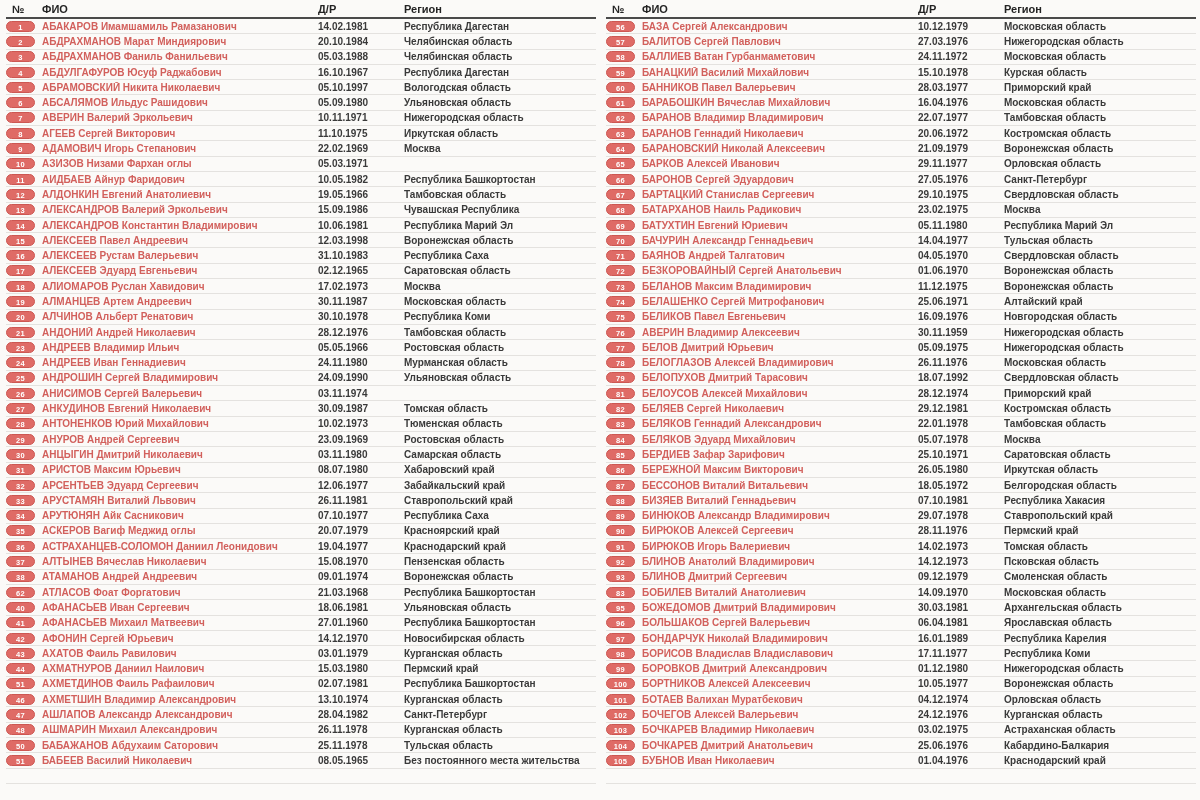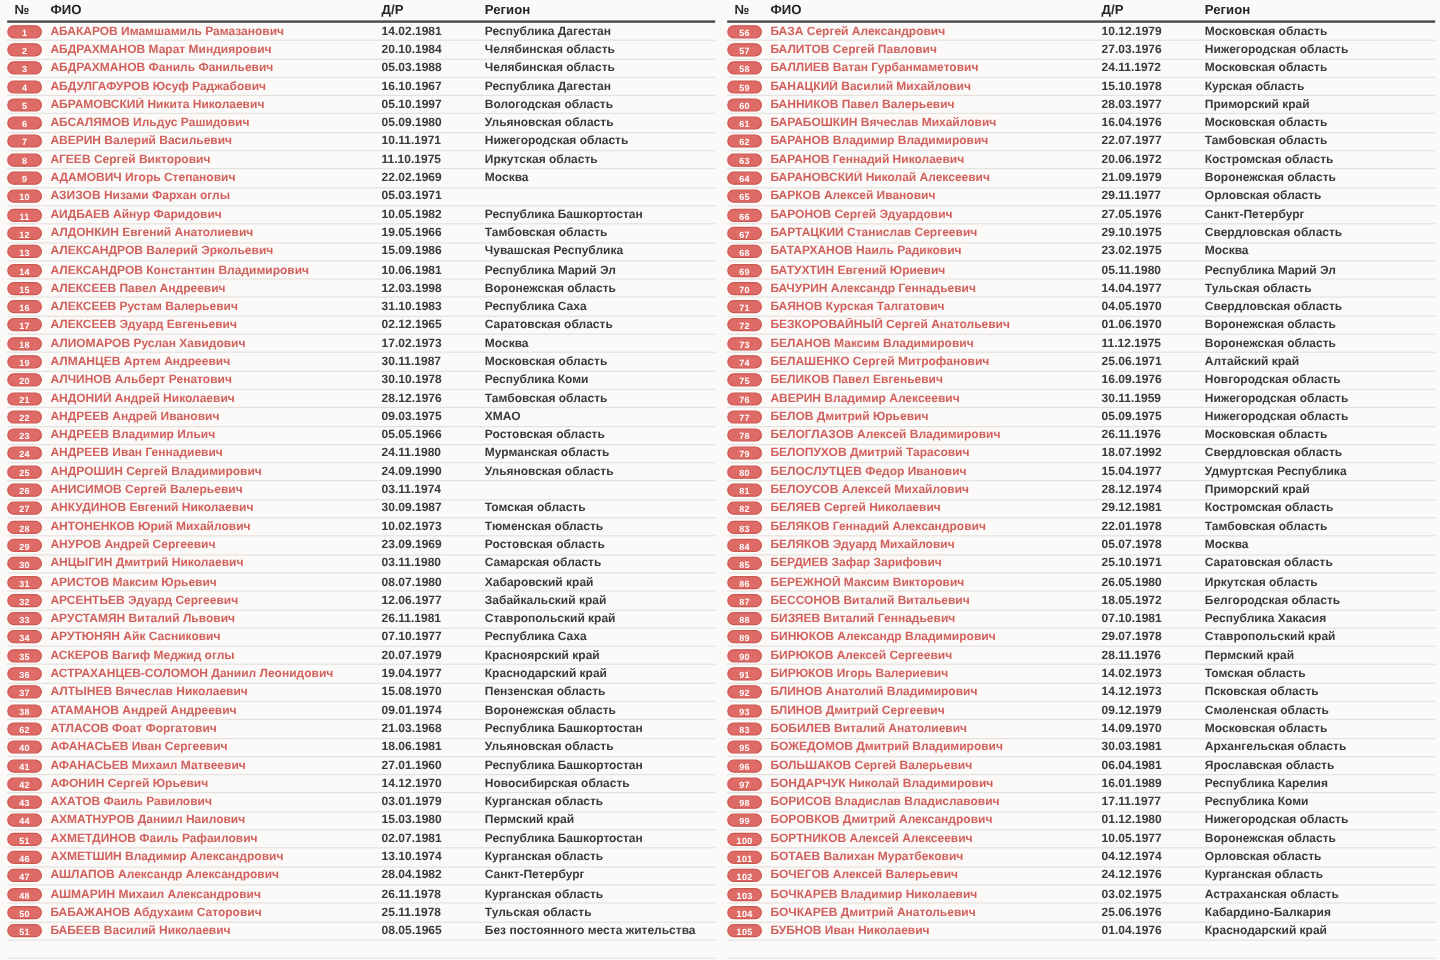--- a/index.html
+++ b/index.html
@@ -77,21 +77,21 @@
           <span class="region">Вологодская область</span>
         </div>
         <div class="row">
           <span class="badge">6</span>
           <span class="name">АБСАЛЯМОВ Ильдус Рашидович</span>
           <span class="dob">05.09.1980</span>
           <span class="region">Ульяновская область</span>
         </div>
         <div class="row">
           <span class="badge">7</span>
-          <span class="name">АВЕРИН Валерий Васильевич</span>
+          <span class="name">АВЕРИН Валерий Эркольевич</span>
           <span class="dob">10.11.1971</span>
           <span class="region">Нижегородская область</span>
         </div>
         <div class="row">
           <span class="badge">8</span>
           <span class="name">АГЕЕВ Сергей Викторович</span>
           <span class="dob">11.10.1975</span>
           <span class="region">Иркутская область</span>
         </div>
         <div class="row">
@@ -164,26 +164,20 @@
           <span class="badge">20</span>
           <span class="name">АЛЧИНОВ Альберт Ренатович</span>
           <span class="dob">30.10.1978</span>
           <span class="region">Республика Коми</span>
         </div>
         <div class="row">
           <span class="badge">21</span>
           <span class="name">АНДОНИЙ Андрей Николаевич</span>
           <span class="dob">28.12.1976</span>
           <span class="region">Тамбовская область</span>
-        </div>
-        <div class="row">
-          <span class="badge">22</span>
-          <span class="name">АНДРЕЕВ Андрей Иванович</span>
-          <span class="dob">09.03.1975</span>
-          <span class="region">ХМАО</span>
         </div>
         <div class="row">
           <span class="badge">23</span>
           <span class="name">АНДРЕЕВ Владимир Ильич</span>
           <span class="dob">05.05.1966</span>
           <span class="region">Ростовская область</span>
         </div>
         <div class="row">
           <span class="badge">24</span>
           <span class="name">АНДРЕЕВ Иван Геннадиевич</span>
@@ -443,21 +437,21 @@
           <span class="region">Республика Марий Эл</span>
         </div>
         <div class="row">
           <span class="badge">70</span>
           <span class="name">БАЧУРИН Александр Геннадьевич</span>
           <span class="dob">14.04.1977</span>
           <span class="region">Тульская область</span>
         </div>
         <div class="row">
           <span class="badge">71</span>
-          <span class="name">БАЯНОВ Курская Талгатович</span>
+          <span class="name">БАЯНОВ Андрей Талгатович</span>
           <span class="dob">04.05.1970</span>
           <span class="region">Свердловская область</span>
         </div>
         <div class="row">
           <span class="badge">72</span>
           <span class="name">БЕЗКОРОВАЙНЫЙ Сергей Анатольевич</span>
           <span class="dob">01.06.1970</span>
           <span class="region">Воронежская область</span>
         </div>
         <div class="row">
@@ -494,26 +488,20 @@
           <span class="badge">78</span>
           <span class="name">БЕЛОГЛАЗОВ Алексей Владимирович</span>
           <span class="dob">26.11.1976</span>
           <span class="region">Московская область</span>
         </div>
         <div class="row">
           <span class="badge">79</span>
           <span class="name">БЕЛОПУХОВ Дмитрий Тарасович</span>
           <span class="dob">18.07.1992</span>
           <span class="region">Свердловская область</span>
-        </div>
-        <div class="row">
-          <span class="badge">80</span>
-          <span class="name">БЕЛОСЛУТЦЕВ Федор Иванович</span>
-          <span class="dob">15.04.1977</span>
-          <span class="region">Удмуртская Республика</span>
         </div>
         <div class="row">
           <span class="badge">81</span>
           <span class="name">БЕЛОУСОВ Алексей Михайлович</span>
           <span class="dob">28.12.1974</span>
           <span class="region">Приморский край</span>
         </div>
         <div class="row">
           <span class="badge">82</span>
           <span class="name">БЕЛЯЕВ Сергей Николаевич</span>

